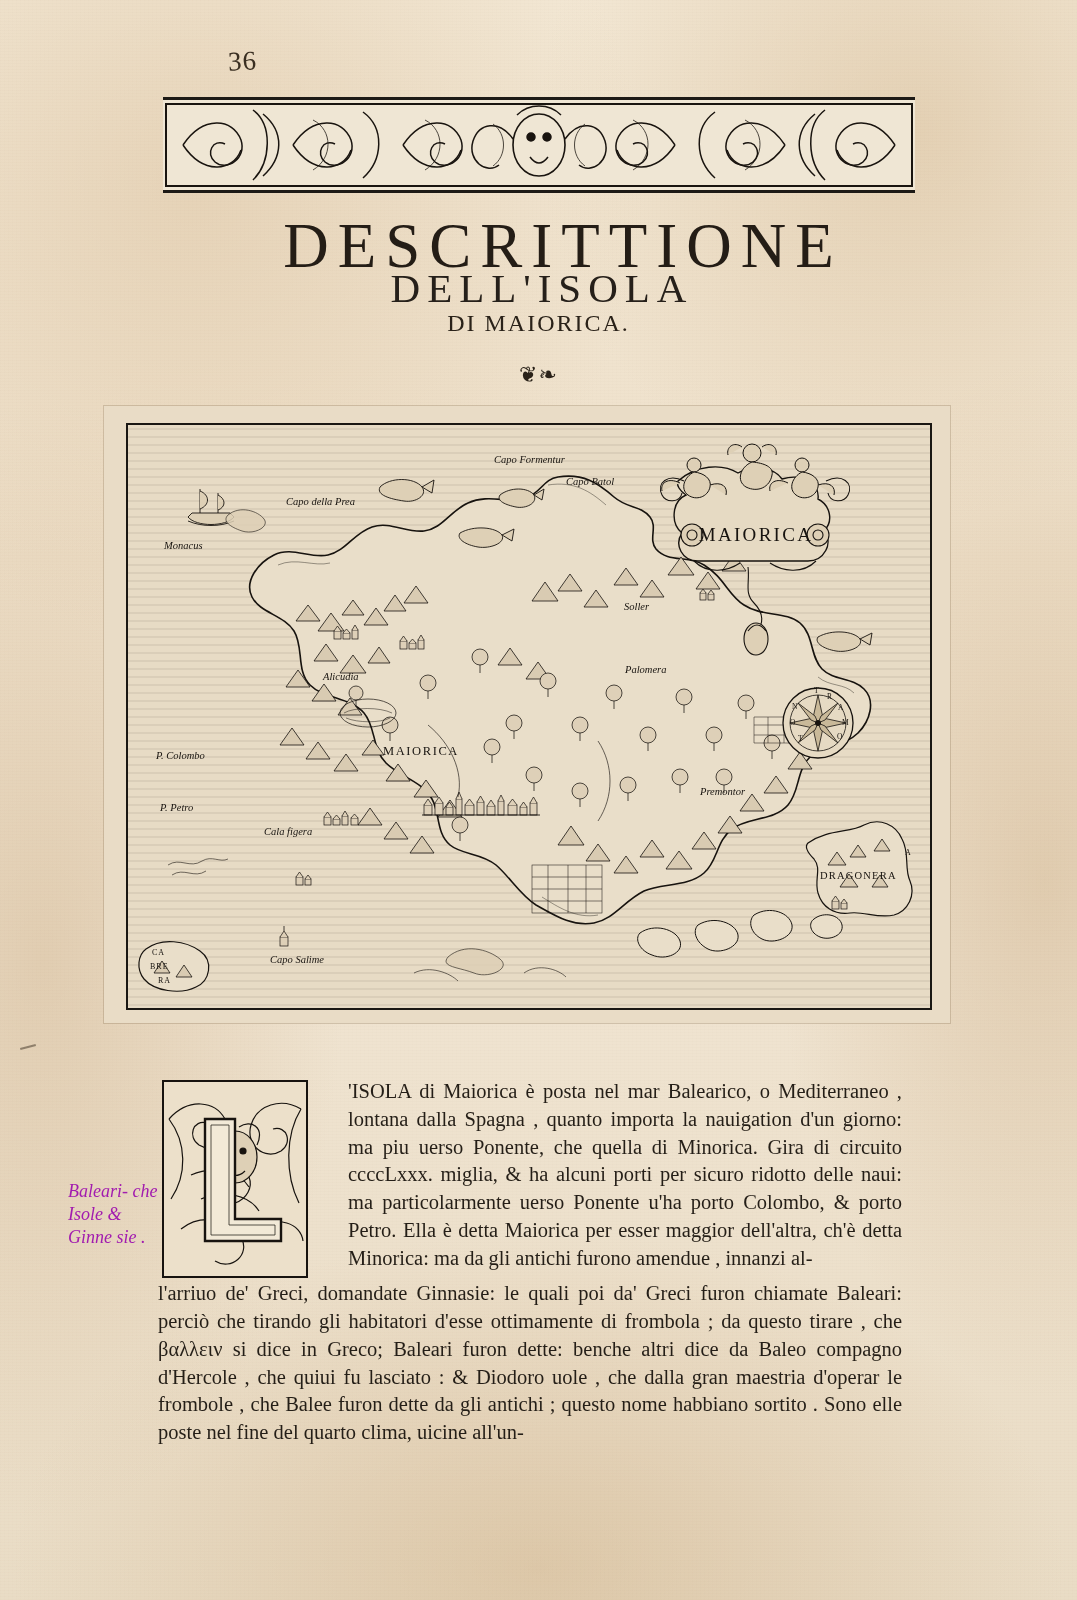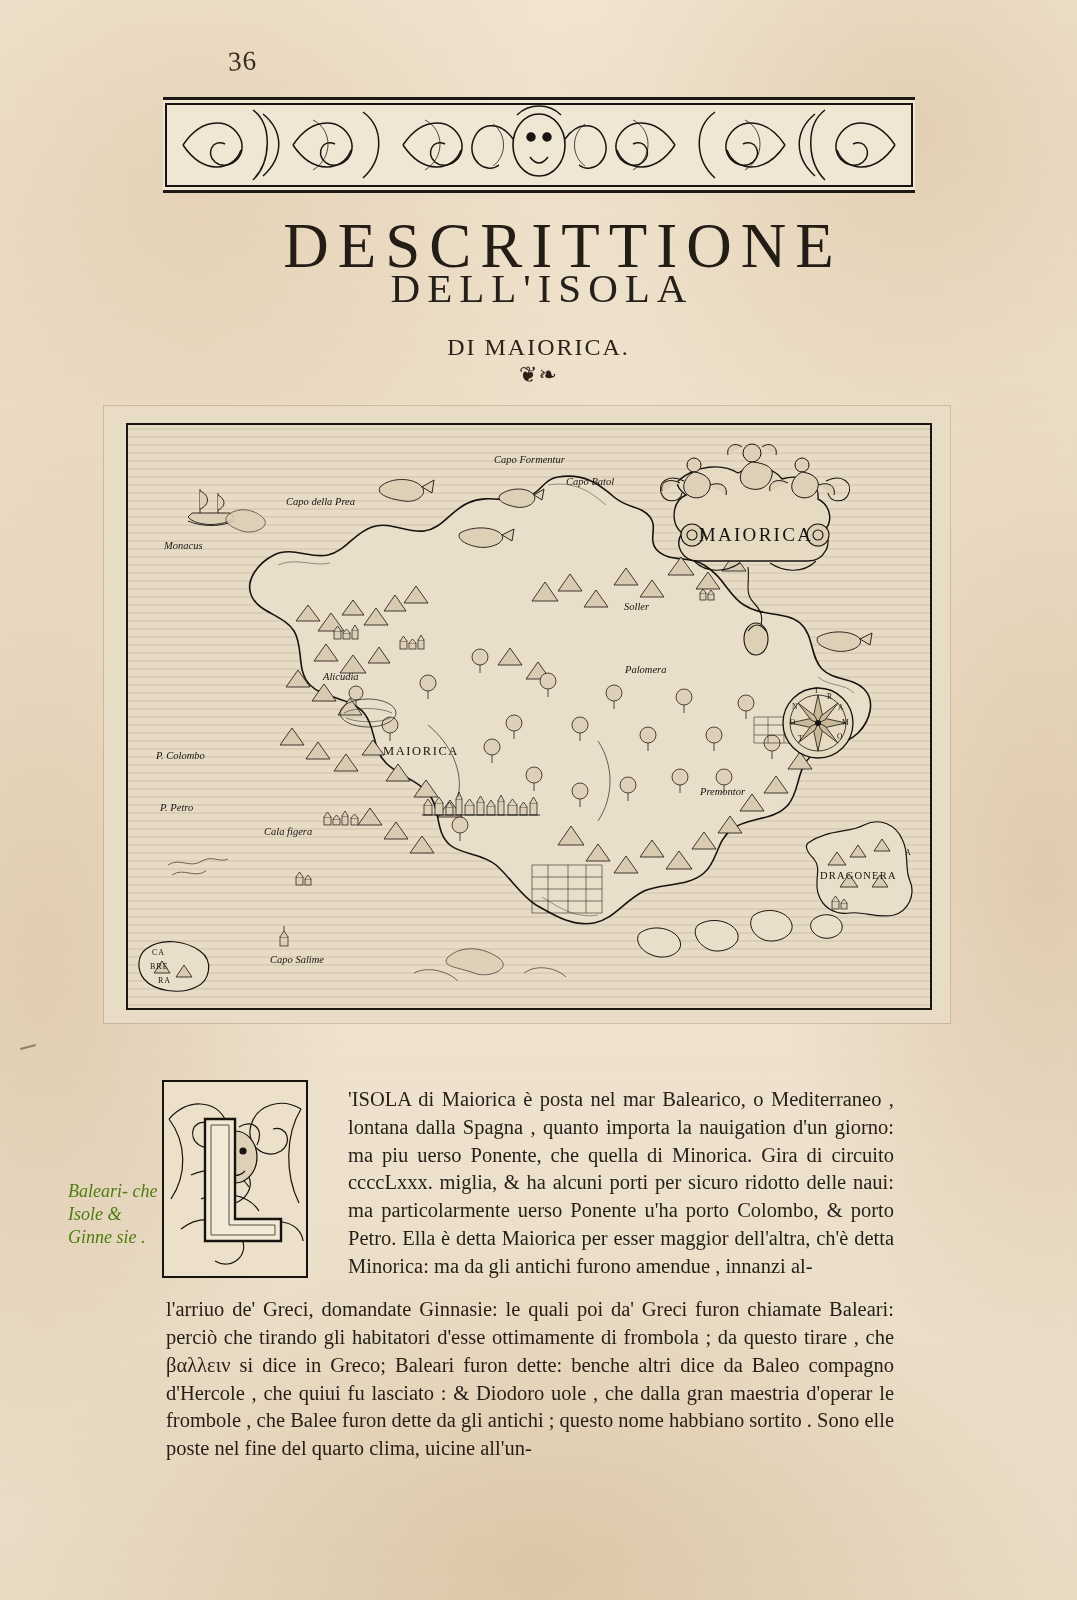--- a/index.html
+++ b/index.html
@@ -86,21 +86,21 @@
     top: 264px;
     text-align: center;
     font-size: 41px;
     letter-spacing: 7px;
     color: #26201a;
     text-indent: 7px;
   }
   .title-sub2 {
     position: absolute;
     left: 0; right: 0;
-    top: 334px;
+    top: 310px;
     text-align: center;
     font-size: 24px;
     letter-spacing: 2px;
     color: #2a2219;
   }
   .title-fleuron {
     position: absolute;
     left: 0; right: 0;
     top: 362px;
     text-align: center;
@@ -132,21 +132,21 @@
   .plate svg { display: block; }
 
   
   .marginal {
     position: absolute;
     left: 68px;
     top: 1180px;
     width: 95px;
     font-size: 18px;
     line-height: 1.28;
-    color: #4d7c0f;
+    color: #a21caf;
     font-style: italic;
   }
   .dropcap {
     position: absolute;
     left: 160px;
     top: 1078px;
     width: 148px;
     height: 200px;
     border: 1px solid rgba(40,32,22,0.0);
     overflow: hidden;
@@ -154,21 +154,21 @@
   .bodytext {
     position: absolute;
     left: 150px;
     top: 1070px;
     width: 760px;
     font-size: 20.5px;
     line-height: 1.355;
     color: #241e17;
     text-align: justify;
   }
-  .bodytext p { margin: 16px; }
+  .bodytext p { margin: 8px; }
   .bodytext .indent-block {
     margin-left: 198px;
   }
   .edge-mark {
     position: absolute;
     left: 20px;
     top: 1046px;
     width: 16px;
     height: 2px;
     background: rgba(60,48,34,0.5);

